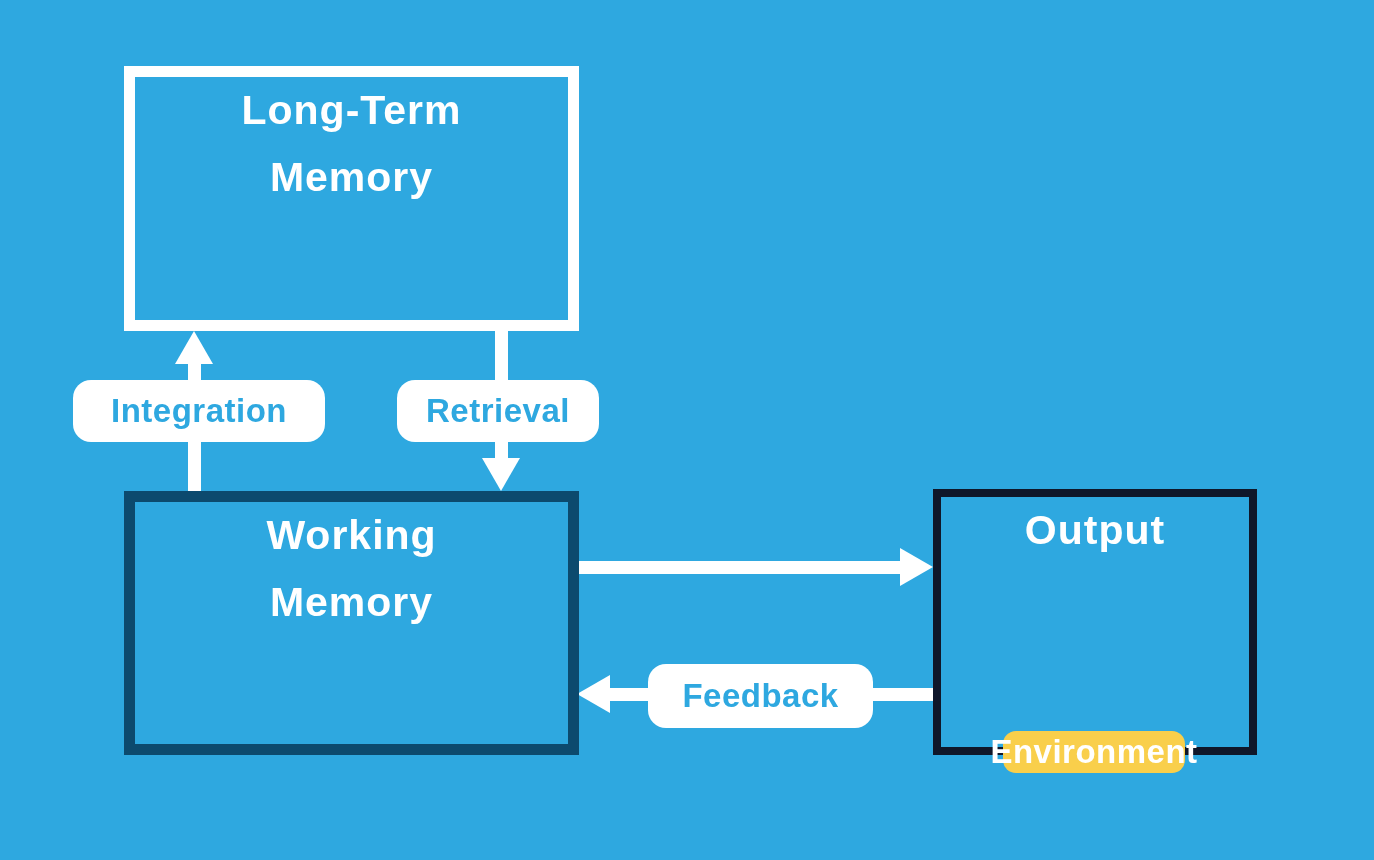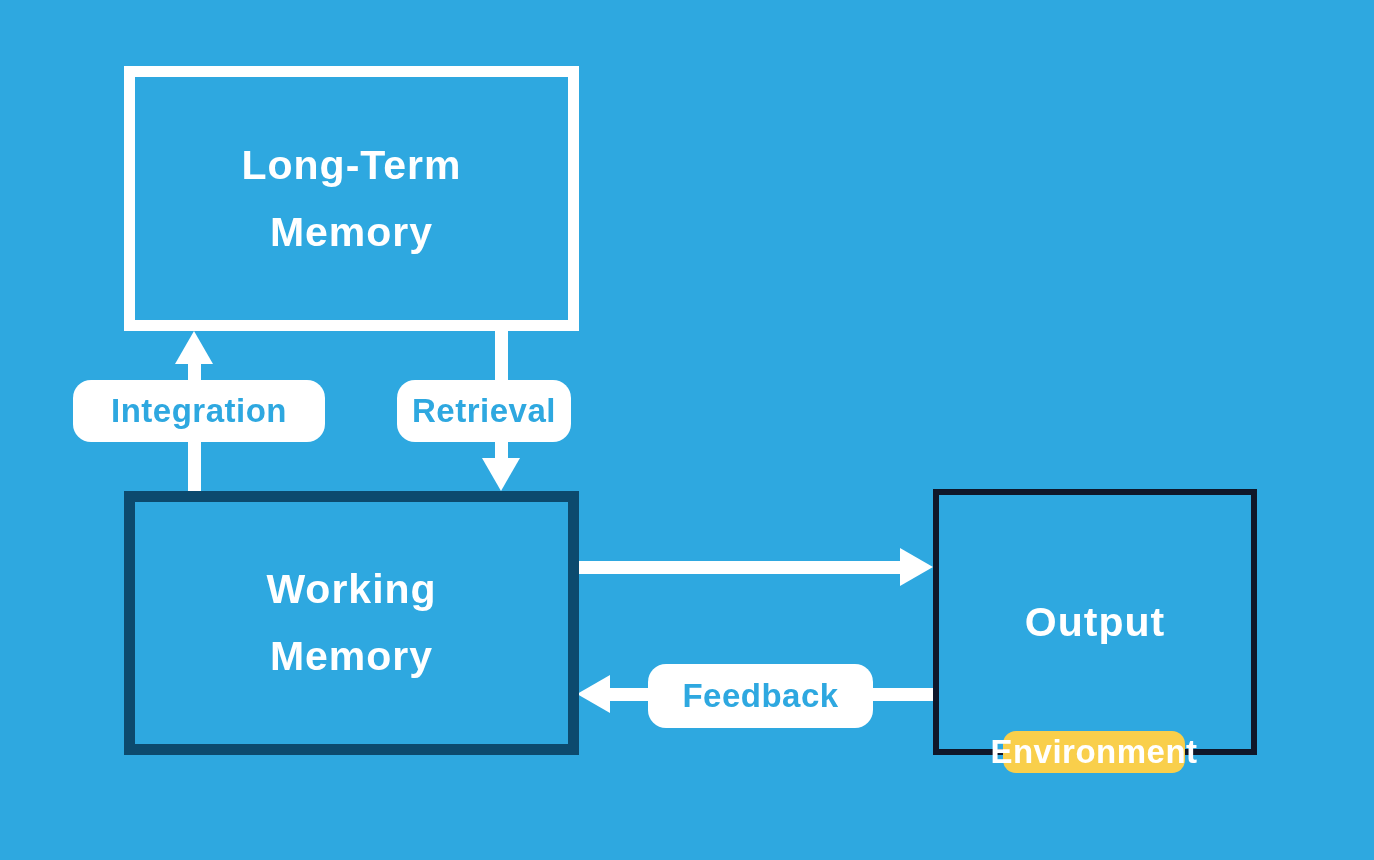--- a/index.html
+++ b/index.html
@@ -51,57 +51,57 @@
     left: 577px; top: 675px;
     border-top: 19px solid transparent;
     border-bottom: 19px solid transparent;
     border-right: 33px solid #FFFFFF;
   }
   
   .box {
     position: absolute;
     box-sizing: border-box;
     display: flex;
-    align-items: center;
+    align-items: flex-start;
     justify-content: center;
     text-align: center;
     color: #FFFFFF;
   }
   .box .box-label {
     font-size: 41px;
     line-height: 67px;
     letter-spacing: 1px;
     white-space: pre-line;
   }
   #ltm-box {
     left: 124px; top: 66px; width: 455px; height: 265px;
     border: 11px solid #FFFFFF;
   }
   #wm-box {
     left: 124px; top: 491px; width: 455px; height: 264px;
     border: 11px solid #0c4a6e;
   }
   #output-box {
     left: 933px; top: 489px; width: 324px; height: 266px;
-    border: 6px solid #0f172a;
+    border: 8px solid #0f172a;
   }
   
   .pill {
     position: absolute;
     background: #FFFFFF;
     border-radius: 18px;
     display: flex;
     align-items: center;
     justify-content: center;
     color: #2EA8E0;
     font-size: 33px;
     letter-spacing: 0.5px;
   }
   #integration-pill { left: 73px;  top: 380px; width: 252px; height: 62px; }
-  #retrieval-pill   { left: 397px; top: 380px; width: 174px; height: 62px; }
+  #retrieval-pill   { left: 397px; top: 380px; width: 202px; height: 62px; }
   #perform-pill     { left: 664px; top: 536px; width: 193px; height: 64px; }
   #feedback-pill    { left: 648px; top: 664px; width: 225px; height: 64px; }
   
   .badge {
     position: absolute;
     left: 1003px; top: 731px; width: 182px; height: 42px;
     background: #F9CF4B;
     border-radius: 13px;
     display: flex;
     align-items: center;

